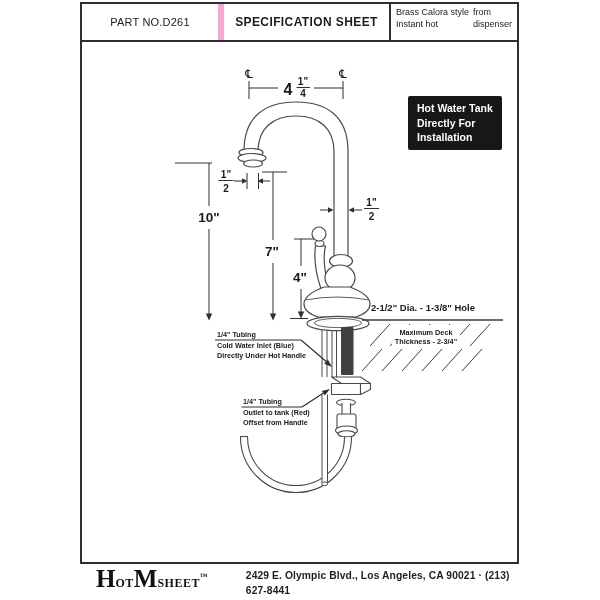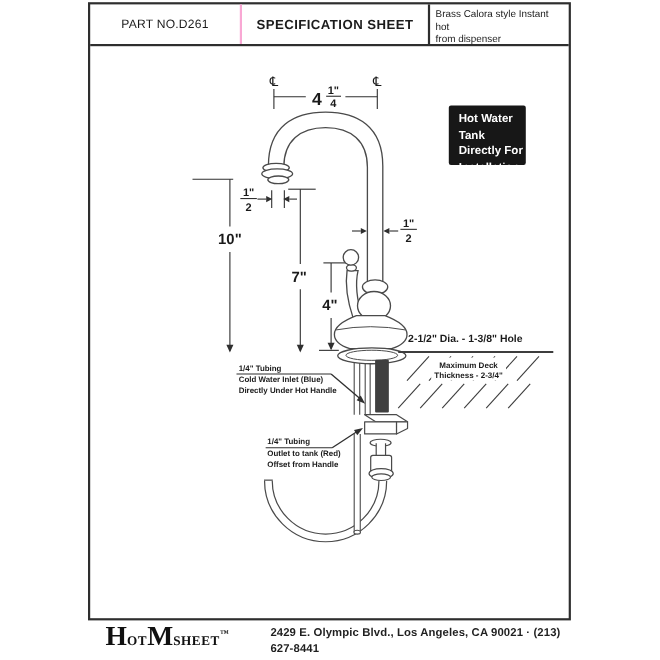--- a/index.html
+++ b/index.html
@@ -1,26 +1,26 @@
 <!DOCTYPE html>
 <html><head>
 <meta charset="utf-8">
 <style>
   html,body{margin:0;padding:0;background:#ffffff;}
   body{width:600px;height:600px;position:relative;font-family:"Liberation Sans",sans-serif;color:#1c1c1c;overflow:hidden;}
 
   .sheet{position:absolute;left:80px;top:2px;width:435px;height:558px;border:2px solid #2e2e2e;background:#fff;}
   .hdr{position:absolute;left:0;top:0;right:0;height:36px;border-bottom:2px solid #2e2e2e;display:flex;}
   .hcell{display:flex;align-items:center;}
-  .c1{width:136px;border-right:2px solid #f9a8d4;justify-content:center;font-size:11px;letter-spacing:.2px;}
+  .c1{width:136px;border-right:6px solid #f9a8d4;justify-content:center;font-size:11px;letter-spacing:.2px;}
   .c1 .pn{margin-left:0;}
   .c2{flex:1;border-right:2px solid #2e2e2e;justify-content:center;font-size:12px;font-weight:600;letter-spacing:.4px;}
-  .c3{width:116px;font-size:9px;line-height:1.3;padding:3px 5px;align-items:flex-start;flex-direction:column;justify-content:flex-start;}
-
-  .tank-note{position:absolute;left:408px;top:96px;width:70px;height:54px;background:#171717;color:#fff;
+  .c3{width:116px;font-size:9px;line-height:1.3;padding:3px 5px;align-items:flex-start;flex-direction:row;justify-content:flex-start;}
+
+  .tank-note{position:absolute;left:408px;top:96px;width:94px;height:54px;background:#171717;color:#fff;
     font-size:10.5px;font-weight:600;line-height:1.4;padding:5px 0 0 9px;box-sizing:border-box;border-radius:2px;}
 
   svg.diagram{position:absolute;left:0;top:0;}
   svg text{fill:#1a1a1a;}
   .dimnum{font-family:"Liberation Sans",sans-serif;font-weight:600;}
   .cl{font-family:"DejaVu Sans",sans-serif;font-weight:400;}
   .small{font-family:"Liberation Sans",sans-serif;font-weight:600;}
 
   .footer{position:absolute;left:80px;top:566px;width:438px;display:flex;align-items:flex-start;}
   .brand{padding-left:16px;width:150px;font-family:"Liberation Serif",serif;color:#101010;line-height:1;}

